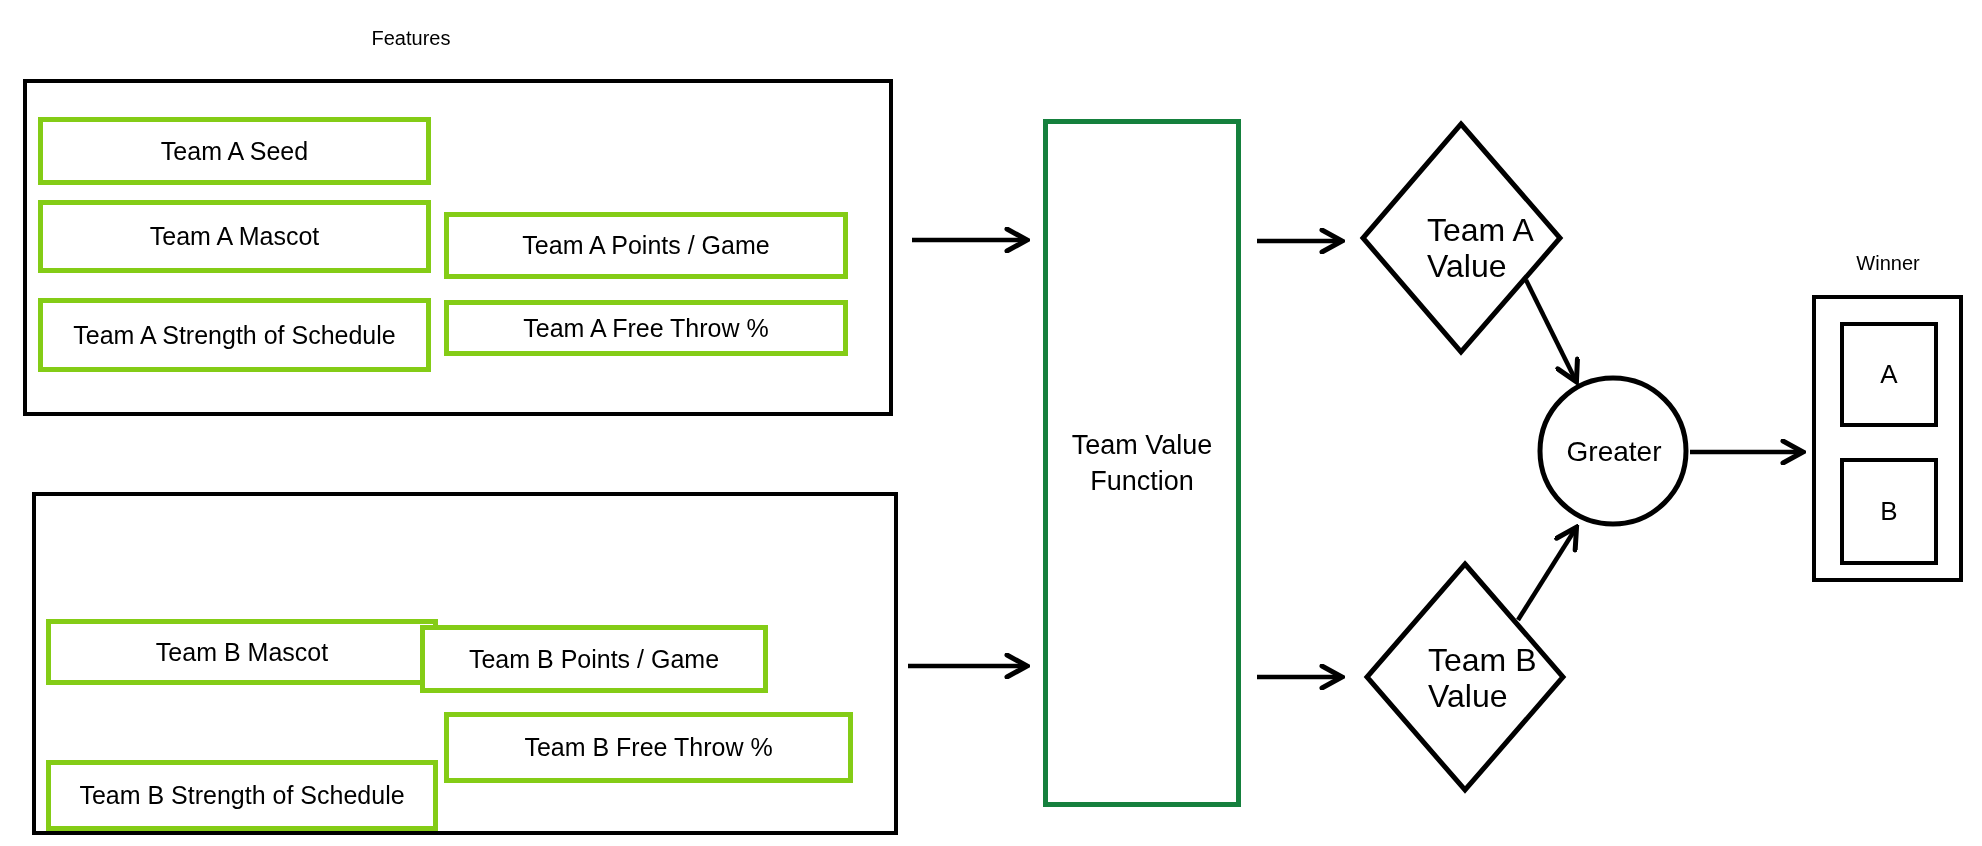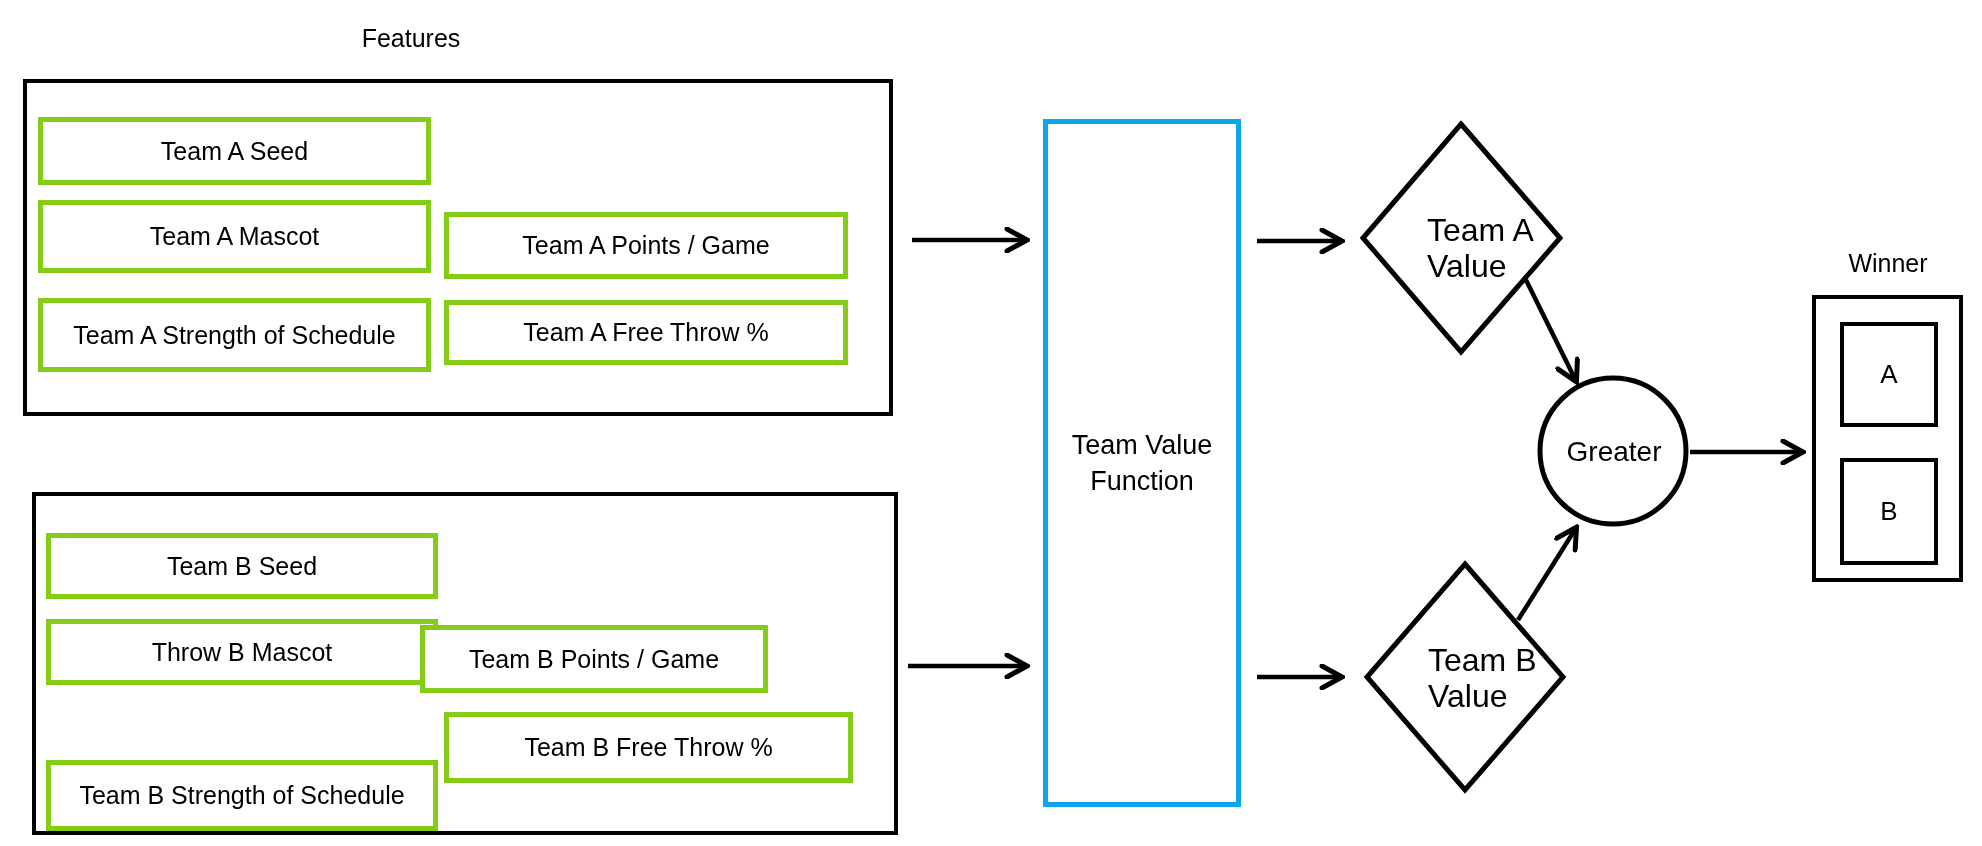--- a/index.html
+++ b/index.html
@@ -36,34 +36,34 @@
     align-items: center;
     justify-content: center;
     text-align: center;
     font-size: 25px;
     line-height: 1.15;
   }
   .tvf-box {
     position: absolute;
     left: 1043px; top: 119px;
     width: 198px; height: 688px;
-    border: 5px solid #0ea5e9;
+    border: 5px solid #15803d;
     background: #fff;
     box-sizing: border-box;
     display: flex;
     align-items: center;
     justify-content: center;
     text-align: center;
     font-size: 27px;
     line-height: 36px;
     white-space: pre-line;
   }
   .section-label {
     position: absolute;
-    font-size: 25px;
+    font-size: 20px;
     white-space: nowrap;
     transform: translate(-50%, -50%);
   }
   .diamond-label {
     position: absolute;
     font-size: 32px;
     line-height: 36px;
     text-align: left;
     white-space: pre-line;
     transform: translateY(-50%);
@@ -119,25 +119,24 @@
     <line x1="1690" y1="452" x2="1802" y2="452" stroke="#000" stroke-width="4.5" marker-end="url(#ah)"></line>
   </svg>
 
   <div class="section-label" style="left:411px; top:38px;">Features</div>
 
   <div class="outer-box" style="left:23px; top:79px; width:870px; height:337px;"></div>
   <div class="fbox" style="left:38px;  top:117px; width:393px; height:68px;">Team A Seed</div>
   <div class="fbox" style="left:38px;  top:200px; width:393px; height:73px;">Team A Mascot</div>
   <div class="fbox" style="left:38px;  top:298px; width:393px; height:74px;">Team A Strength of Schedule</div>
   <div class="fbox" style="left:444px; top:212px; width:404px; height:67px;">Team A Points / Game</div>
-  <div class="fbox" style="left:444px; top:300px; width:404px; height:65px;">Team A Free Throw %</div>
+  <div class="fbox" style="left:444px; top:300px; width:404px; height:56px;">Team A Free Throw %</div>
 
   <div class="outer-box" style="left:32px; top:492px; width:866px; height:343px;"></div>
-  <div class="fbox" style="left:46px;  top:533px; width:392px; height:66px;">Team B Seed</div>
-  <div class="fbox" style="left:46px;  top:619px; width:392px; height:66px;">Throw B Mascot</div>
+  <div class="fbox" style="left:46px;  top:619px; width:392px; height:66px;">Team B Mascot</div>
   <div class="fbox" style="left:46px;  top:716px; width:392px; height:71px;margin-top:44px;">Team B Strength of Schedule</div>
   <div class="fbox" style="left:420px; top:625px; width:348px; height:68px;">Team B Points / Game</div>
   <div class="fbox" style="left:444px; top:712px; width:409px; height:71px;">Team B Free Throw %</div>
 
   <div class="tvf-box">
     <span>Team Value
 Function</span>
   </div>
 
   <div class="diamond-label" style="left:1427px; top:248px;">Team A

